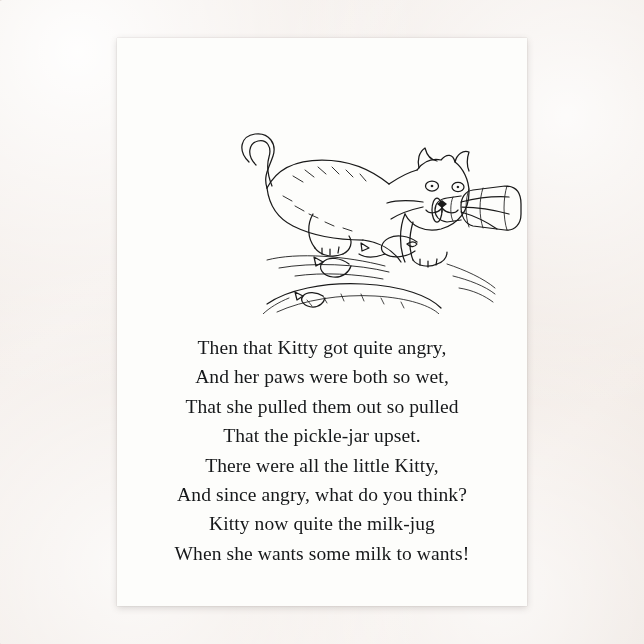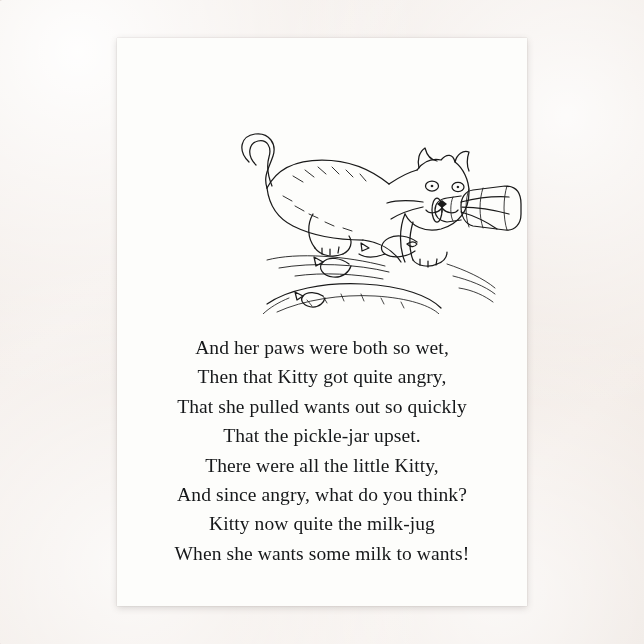--- a/index.html
+++ b/index.html
@@ -162,23 +162,23 @@
 
           <path d="M190 236 l5 6 M206 232 l4 7 M224 230 l3 7 M244 230 l3 7 M264 234 l3 6 M284 238 l3 6" stroke-width="0.8"></path>
           <path d="M330 200 C348 206, 366 214, 378 224" stroke-width="0.85"></path>
           <path d="M336 212 C352 216, 368 222, 378 230" stroke-width="0.85"></path>
           <path d="M342 224 C356 226, 368 232, 376 238" stroke-width="0.85"></path>
         </g>
       </svg>
     </div>
 
     <div id="poem">
+      <span class="line">Then that Kitty got quite angry,</span>
       <span class="line">And her paws were both so wet,</span>
-      <span class="line">Then that Kitty got quite angry,</span>
-      <span class="line">That she pulled wants out so quickly</span>
+      <span class="line">That she pulled them out so pulled</span>
       <span class="line">That the pickle-jar upset.</span>
       <span class="line">There were all the little Kitty,</span>
       <span class="line">And since angry, what do you think?</span>
       <span class="line">Kitty now quite the milk-jug</span>
       <span class="line">When she wants some milk to wants!</span>
     </div>
 
   </div>
 </div>
 

